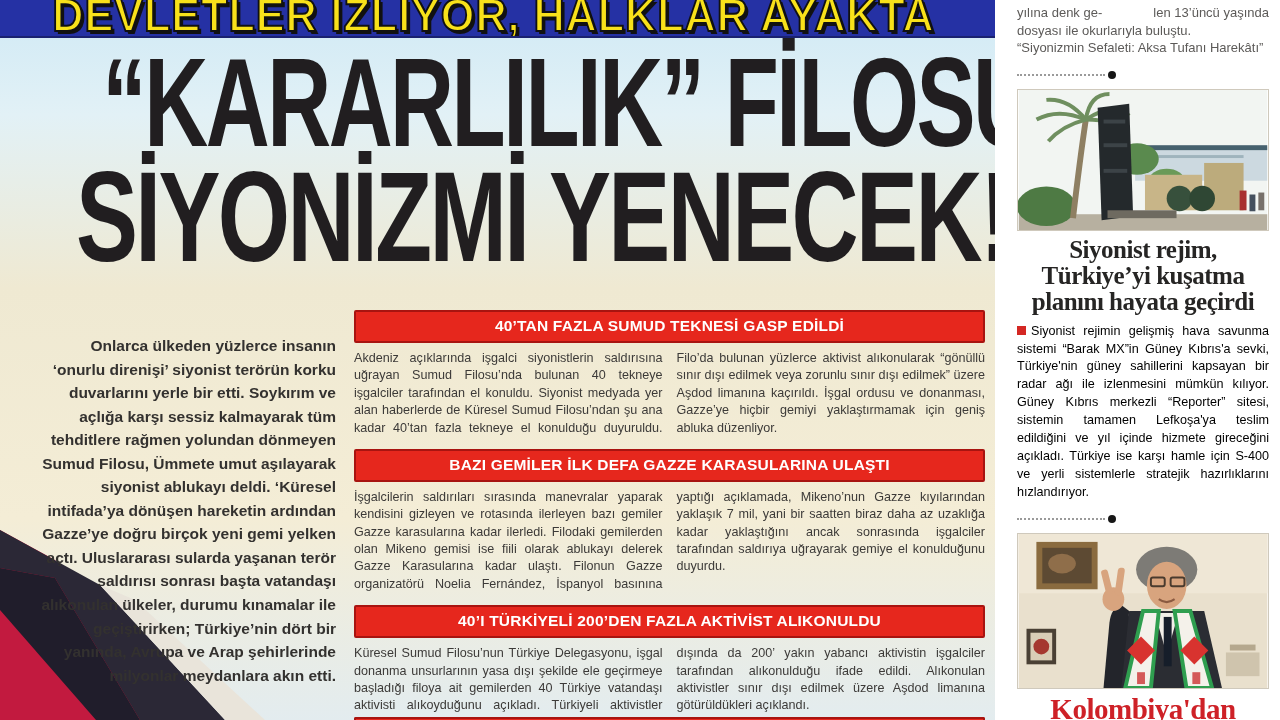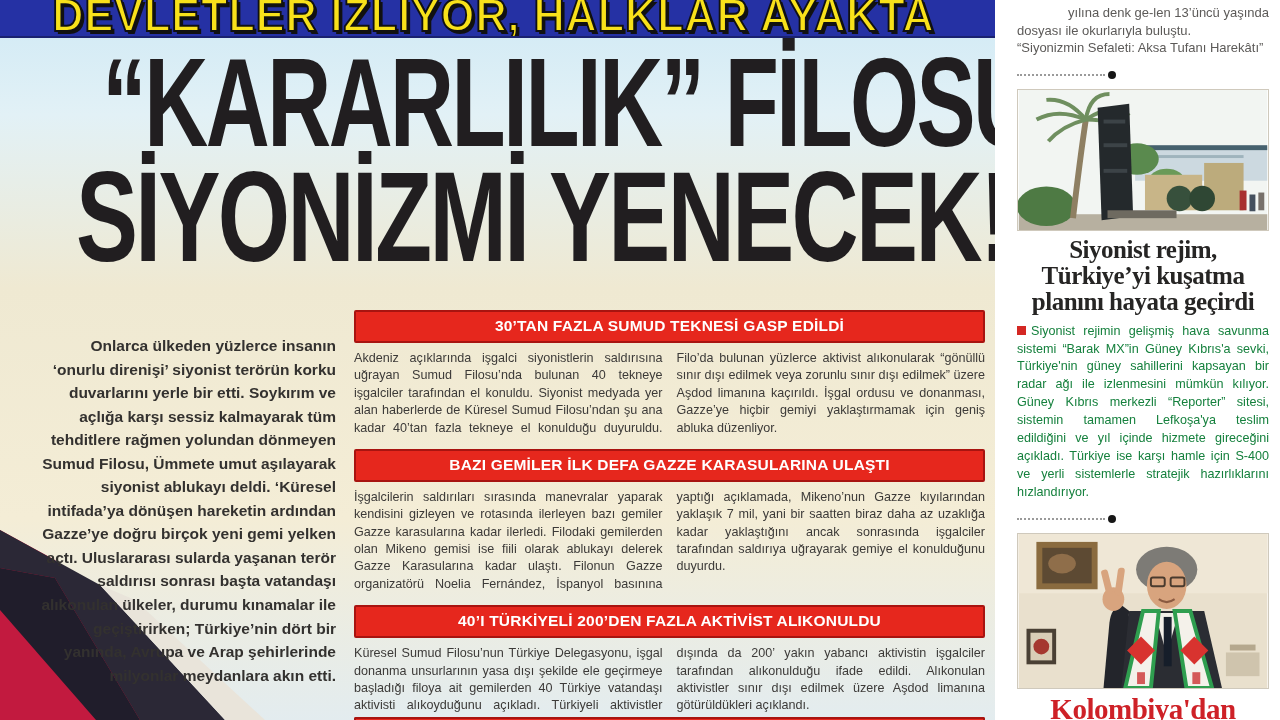--- a/index.html
+++ b/index.html
@@ -37,29 +37,29 @@
     padding:5px 4px 6px; text-align:center; color:#fff; font-weight:700; font-size:15.5px;
     letter-spacing:.2px; }
   .sect-body { margin-top:7px; column-count:2; column-gap:14px; text-align:justify;
     font-size:12.6px; line-height:1.38; color:#3c3a38; font-weight:500; }
   .bottom-sliver { height:8px; border:2px solid #a81410; border-bottom:none; background:#e6271d;
     border-radius:2px 2px 0 0; margin-top:2px; }
 
   
   .sidebar { position:relative; width:285px; height:720px; background:#ffffff; padding:4px 10px 0 22px; }
   .sb-top { color:#5c5a58; font-size:13px; line-height:1.35; font-weight:500; }
-  .sb-top-row { display:flex; justify-content:flex-end; }
+  .sb-top-row { display:flex; justify-content:space-between; }
   .divider { display:flex; align-items:center; margin:14px 0 10px; }
   .divider .dots { width:88px; border-top:2px dotted #9a9a9a; }
   .divider .dot { width:8px; height:8px; background:#161616; border-radius:50%; margin-left:3px; }
 
   .photo { display:block; border:1px solid #cfc9bc; }
   .sb-headline { margin-top:6px; text-align:center; font-family:"Liberation Serif", serif;
     font-weight:700; font-size:25px; line-height:1.04; color:#262524; letter-spacing:-.5px; }
-  .sb-body { margin-top:8px; font-size:12.6px; line-height:1.42; color:#15803d; text-align:justify;
+  .sb-body { margin-top:8px; font-size:12.6px; line-height:1.42; color:#000000; text-align:justify;
     font-weight:500; }
   .bullet { display:inline-block; width:9px; height:9px; background:#d42823; margin-right:5px; }
   .kolombiya { margin-top:4px; text-align:center; font-family:"Liberation Serif", serif;
     font-weight:700; font-size:29px; color:#ce2127; letter-spacing:-.5px; }
 </style>
 </head>
 <body>
 
 <div class="page">
 
@@ -84,21 +84,21 @@
             <polygon points="0,40 100,95 225,230 140,230 55,88 0,78" fill="#2b2836"></polygon>
             <polygon points="100,95 225,230 265,230 135,110" fill="#e9e4da"></polygon>
             <polygon points="0,78 55,88 140,230 96,230 0,120" fill="#201d2b"></polygon>
           </svg>
         </div>
       </div>
 
       <div class="mid-col">
 
         <div class="section">
-          <div class="bar">30’TAN FAZLA SUMUD TEKNESİ GASP EDİLDİ</div>
+          <div class="bar">40’TAN FAZLA SUMUD TEKNESİ GASP EDİLDİ</div>
           <div class="sect-body">Akdeniz açıklarında işgalci siyonistlerin saldırısına uğrayan Sumud Filosu’nda bulunan 40 tekneye işgalciler tarafından el konuldu. Siyonist medyada yer alan haberlerde de Küresel Sumud Filosu’ndan şu ana kadar 40’tan fazla tekneye el konulduğu duyuruldu. Filo’da bulunan yüzlerce aktivist alıkonularak “gönüllü sınır dışı edilmek veya zorunlu sınır dışı edilmek” üzere Aşdod limanına kaçırıldı. İşgal ordusu ve donanması, Gazze’ye hiçbir gemiyi yaklaştırmamak için geniş abluka düzenliyor.</div>
         </div>
 
         <div class="section">
           <div class="bar">BAZI GEMİLER İLK DEFA GAZZE KARASULARINA ULAŞTI</div>
           <div class="sect-body">İşgalcilerin saldırıları sırasında manevralar yaparak kendisini gizleyen ve rotasında ilerleyen bazı gemiler Gazze karasularına kadar ilerledi. Filodaki gemilerden olan Mikeno gemisi ise fiili olarak ablukayı delerek Gazze Karasularına kadar ulaştı. Filonun Gazze organizatörü Noelia Fernández, İspanyol basınına yaptığı açıklamada, Mikeno’nun Gazze kıyılarından yaklaşık 7 mil, yani bir saatten biraz daha az uzaklığa kadar yaklaştığını ancak sonrasında işgalciler tarafından saldırıya uğrayarak gemiye el konulduğunu duyurdu.</div>
         </div>
 
         <div class="section">
           <div class="bar">40’I TÜRKİYELİ 200’DEN FAZLA AKTİVİST ALIKONULDU</div>

